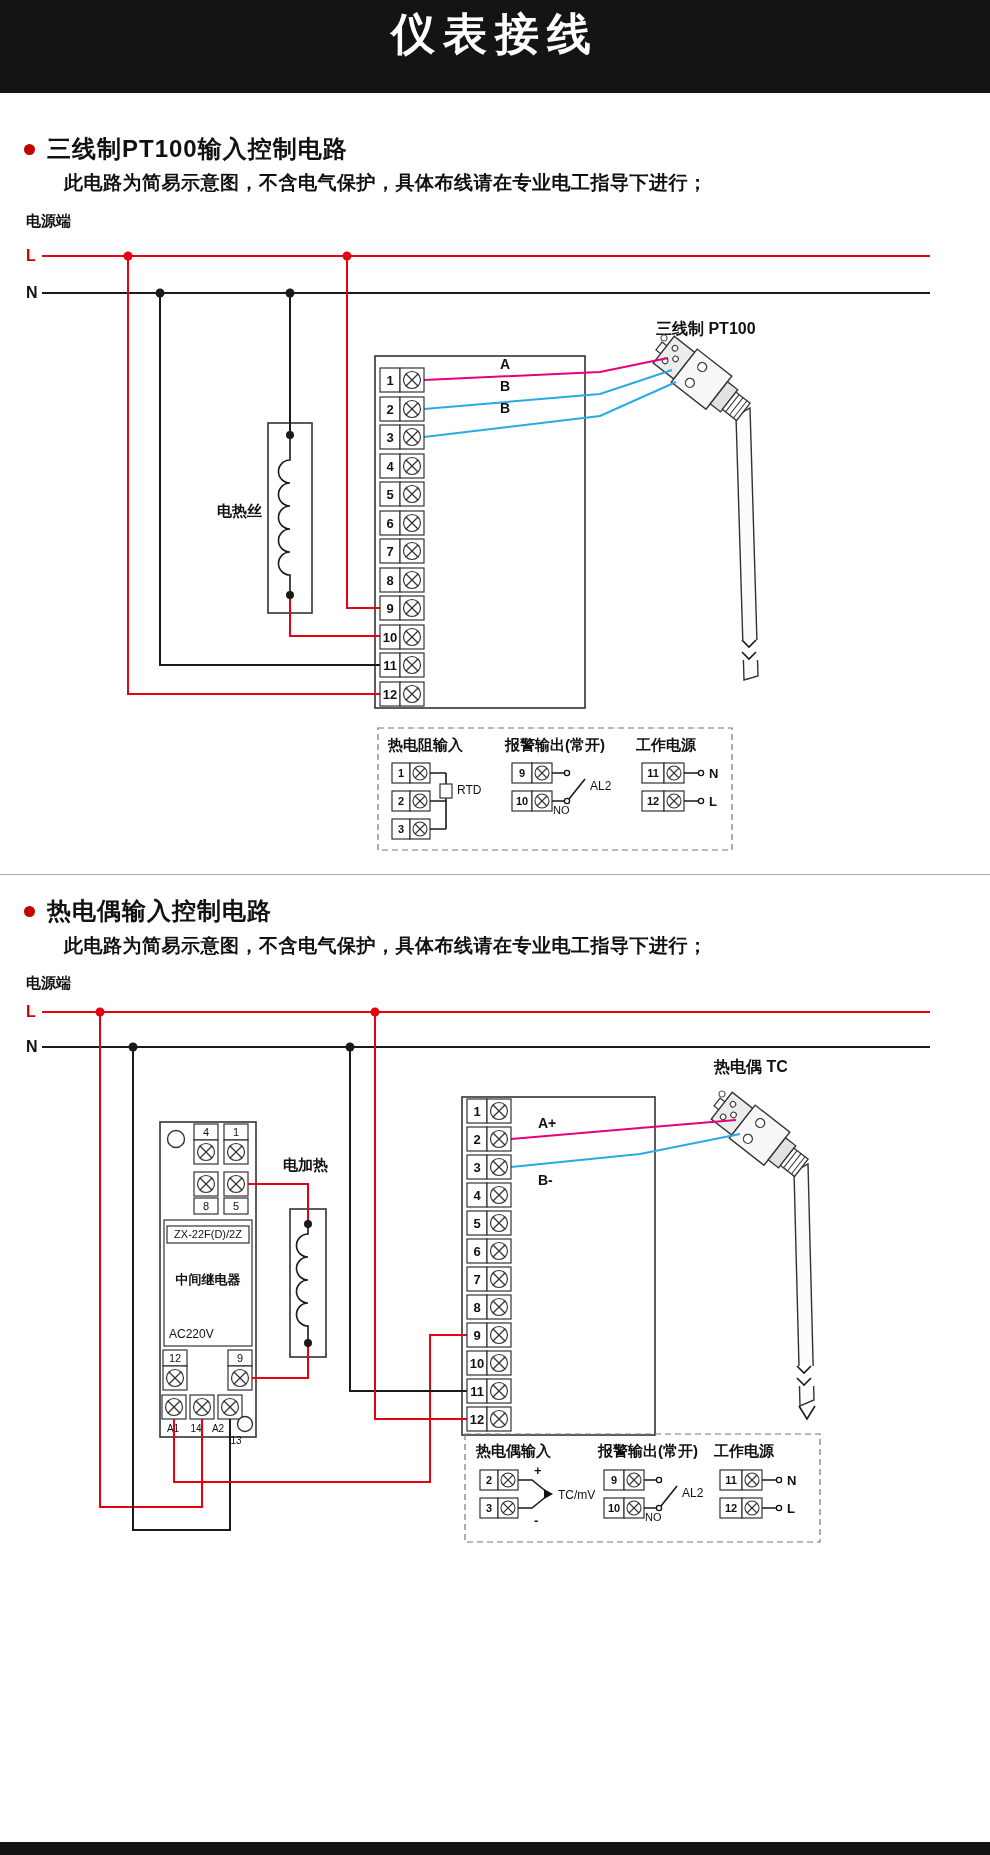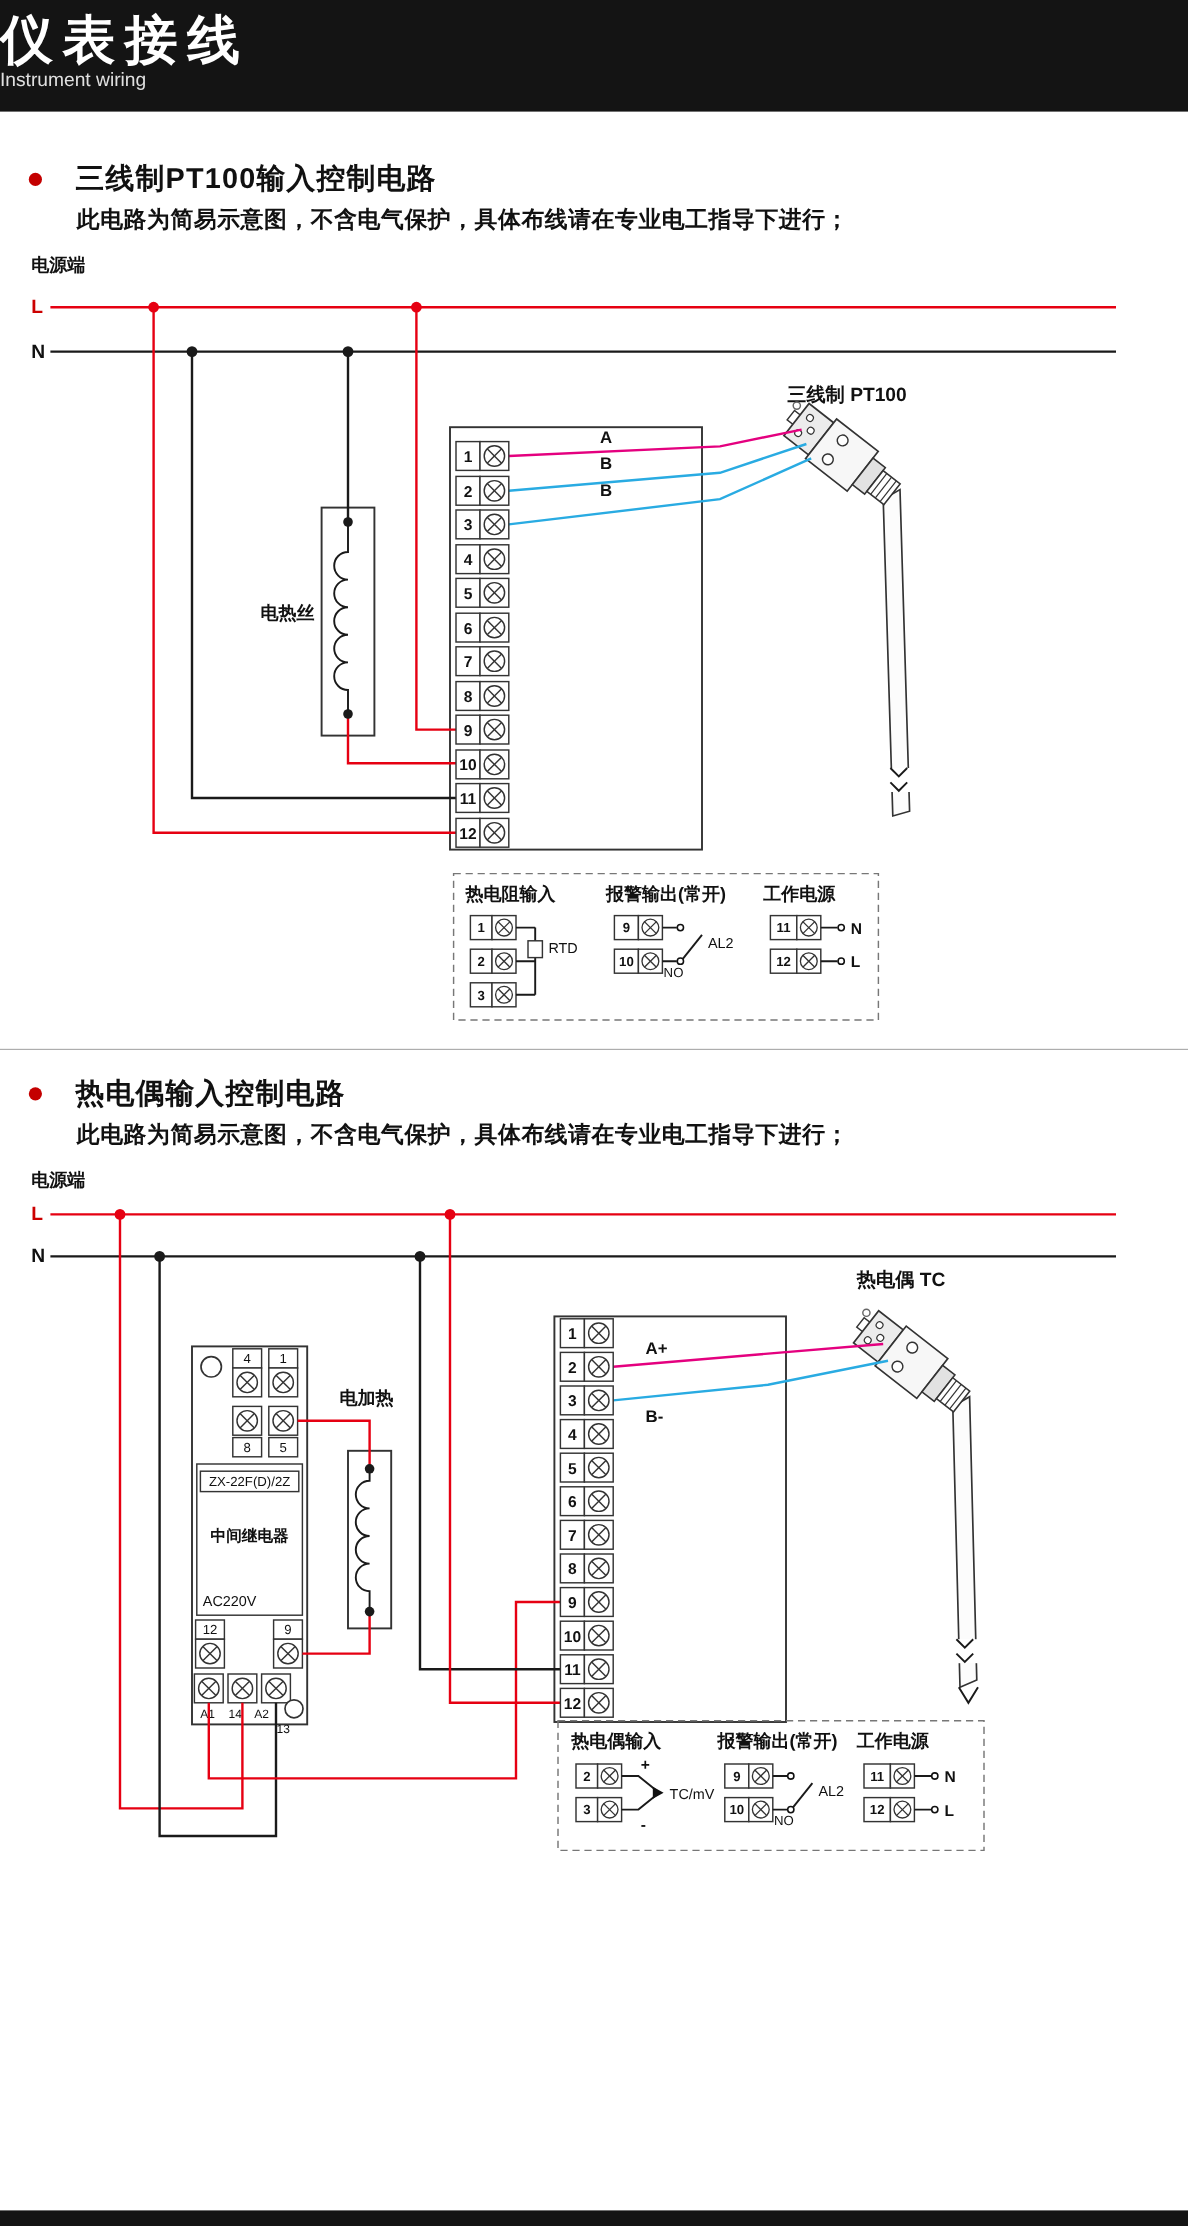--- a/index.html
+++ b/index.html
@@ -1,21 +1,21 @@
 <!DOCTYPE html>
 <html><head>
 <meta charset="utf-8">
 <style>
   *{margin:0;padding:0;box-sizing:border-box}
   html,body{background:#fff}
   body{width:990px;height:1855px;position:relative;font-family:"Liberation Sans","DejaVu Sans",sans-serif;overflow:hidden}
-  .header{position:absolute;top:0;left:0;width:990px;height:93px;background:#141414;color:#fff;}
+  .header{position:absolute;top:0;left:0;width:990px;height:93px;background:#141414;color:#fff;text-align:center}
   .header .title{font-size:44px;font-weight:bold;letter-spacing:8px;padding-top:10px;line-height:1.1}
   .header .sub{font-size:16px;color:#e0e0e0;margin-top:1px}
-  .sec-head{position:absolute;left:24px;display:flex;align-items:center;gap:28px;height:30px}
+  .sec-head{position:absolute;left:24px;display:flex;align-items:center;gap:12px;height:30px}
   .bullet{width:11px;height:11px;border-radius:50%;background:#c40000;flex:0 0 auto}
   .sec-title{font-size:24px;font-weight:bold;color:#111;letter-spacing:1px}
   .sec-note{position:absolute;left:64px;font-size:19px;font-weight:bold;color:#111;letter-spacing:0.5px}
   .divider{position:absolute;left:0;width:990px;height:1px;background:#adadad}
   .footer{position:absolute;left:0;top:1842px;width:990px;height:13px;background:#141414}
   svg{position:absolute;left:0}
   svg text{font-family:"Liberation Sans","DejaVu Sans",sans-serif}
   .wk{stroke:#1a1a1a;stroke-width:2;fill:none}
   .wk1{stroke:#1a1a1a;stroke-width:1.6;fill:none}
   .wr{stroke:#e60012;stroke-width:2;fill:none}
@@ -38,21 +38,20 @@
   .wlab{font-size:14px;font-weight:bold;fill:#111}
   .rt{font-size:11px;fill:#111;text-anchor:middle}
   .rt10{font-size:10px;fill:#111;text-anchor:middle}
   .rtb{font-size:13px;font-weight:bold;fill:#111;text-anchor:middle}
 </style>
 </head>
 <body>
 
 <div class="header">
   <div class="title">仪表接线</div>
-  <div class="sub">Instrument wiring</div>
 </div>
 
 <div class="sec-head" style="top:134px">
   <span class="bullet"></span>
   <span class="sec-title">三线制PT100输入控制电路</span>
 </div>
 <div class="sec-note" style="top:170px">此电路为简易示意图，不含电气保护，具体布线请在专业电工指导下进行；</div>
 
 <svg style="top:208px" width="990" height="660" viewBox="0 0 990 660">
   <defs>

